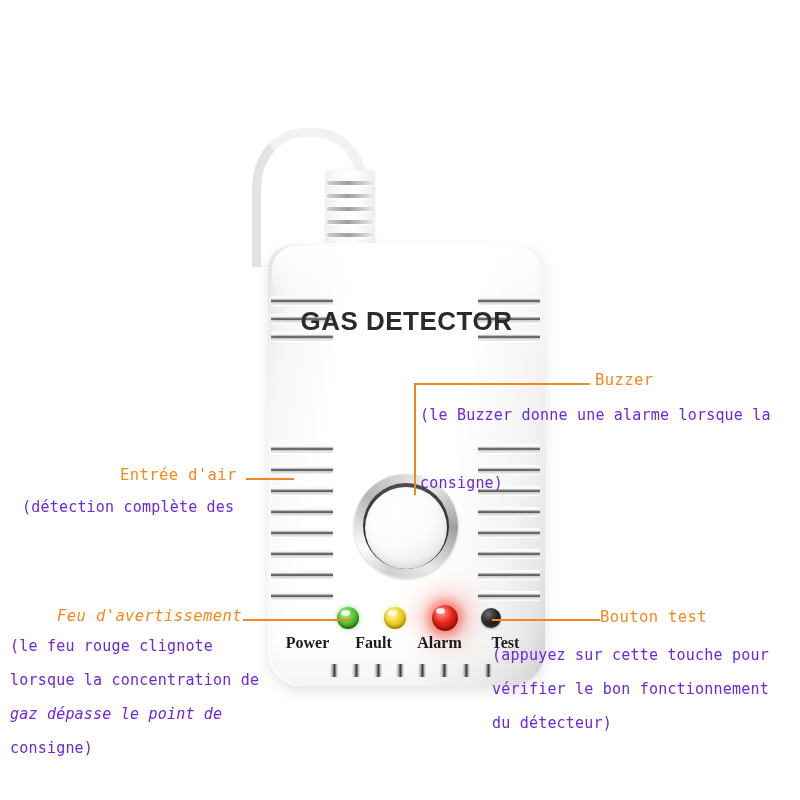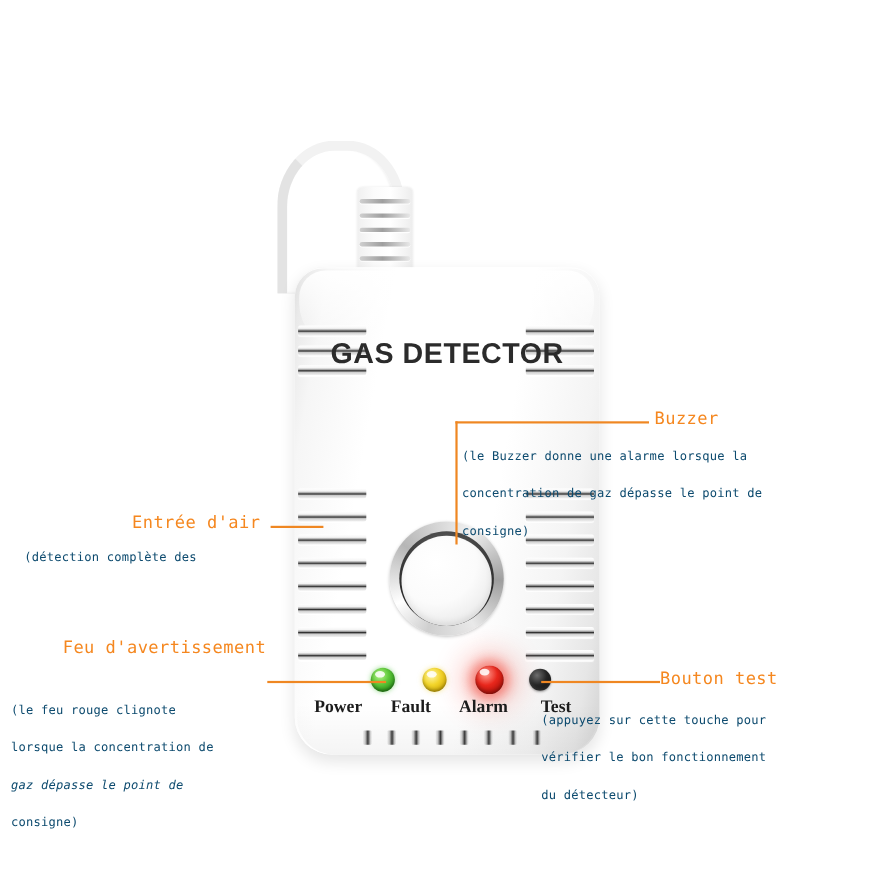--- a/index.html
+++ b/index.html
@@ -153,22 +153,22 @@
 
   .cap{
     position:absolute;
     color:#f5871f;
     font-size:15.5px;
     letter-spacing:.4px;
     white-space:nowrap;
   }
   .note{
     position:absolute;
-    color:#0c4a6e;
-    font-size:11px;
+    color:#6d28d9;
+    font-size:15px;
     line-height:34px;
     letter-spacing:.2px;
     white-space:nowrap;
   }
   .note.overlay{z-index:30;}
 </style>
 </head>
 <body>
 
 <div id="stage">
@@ -247,29 +247,28 @@
     <div class="bottom-vent" style="left:462px;"></div>
     <div class="bottom-vent" style="left:484px;"></div>
 
     <div class="body-bottom-shade"></div>
   </div>
 
   <div class="leader v" style="left:414px;top:383px;height:112px;"></div>
   <div class="leader h" style="left:414px;top:383px;width:176px;"></div>
   <div class="cap" style="left:595px;top:371px;">Buzzer</div>
   <div class="note overlay" style="left:420px;top:398px;">(le Buzzer donne une alarme lorsque la</div>
-  <div class="note overlay" style="left:420px;top:432px;">concentration de gaz dépasse le point de</div>
   <div class="note overlay" style="left:420px;top:466px;">consigne)</div>
 
   <div class="leader h" style="left:246px;top:478px;width:48px;"></div>
   <div class="cap" style="left:120px;top:466px;">Entrée d'air</div>
   <div class="note" style="left:22px;top:490px;">(détection complète des</div>
 
   <div class="leader h" style="left:243px;top:619px;width:108px;"></div>
-  <div class="cap" style="left:57px;top:580px;">Feu d'avertissement</div>
+  <div class="cap" style="left:57px;top:607px;font-style:italic;">Feu d'avertissement</div>
   <div class="note" style="left:10px;top:629px;">(le feu rouge clignote</div>
   <div class="note" style="left:10px;top:663px;">lorsque la concentration de</div>
   <div class="note" style="left:10px;top:697px;font-style:italic;">gaz dépasse le point de</div>
   <div class="note" style="left:10px;top:731px;">consigne)</div>
 
   <div class="leader h" style="left:492px;top:619px;width:108px;"></div>
   <div class="cap" style="left:600px;top:608px;">Bouton test</div>
   <div class="note" style="left:492px;top:638px;">(appuyez sur cette touche pour</div>
   <div class="note" style="left:492px;top:706px;">du détecteur)</div>
   <div class="note" style="left:492px;top:672px;">vérifier le bon fonctionnement</div>

